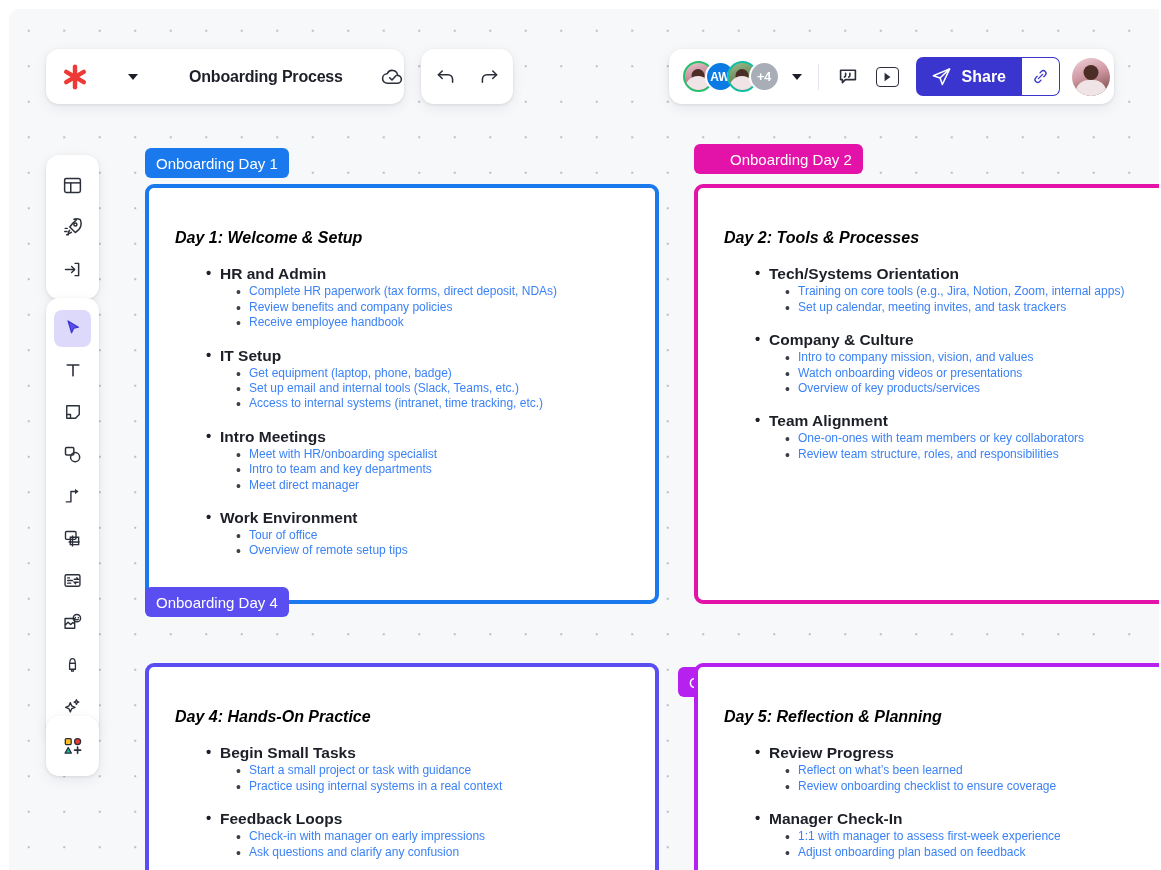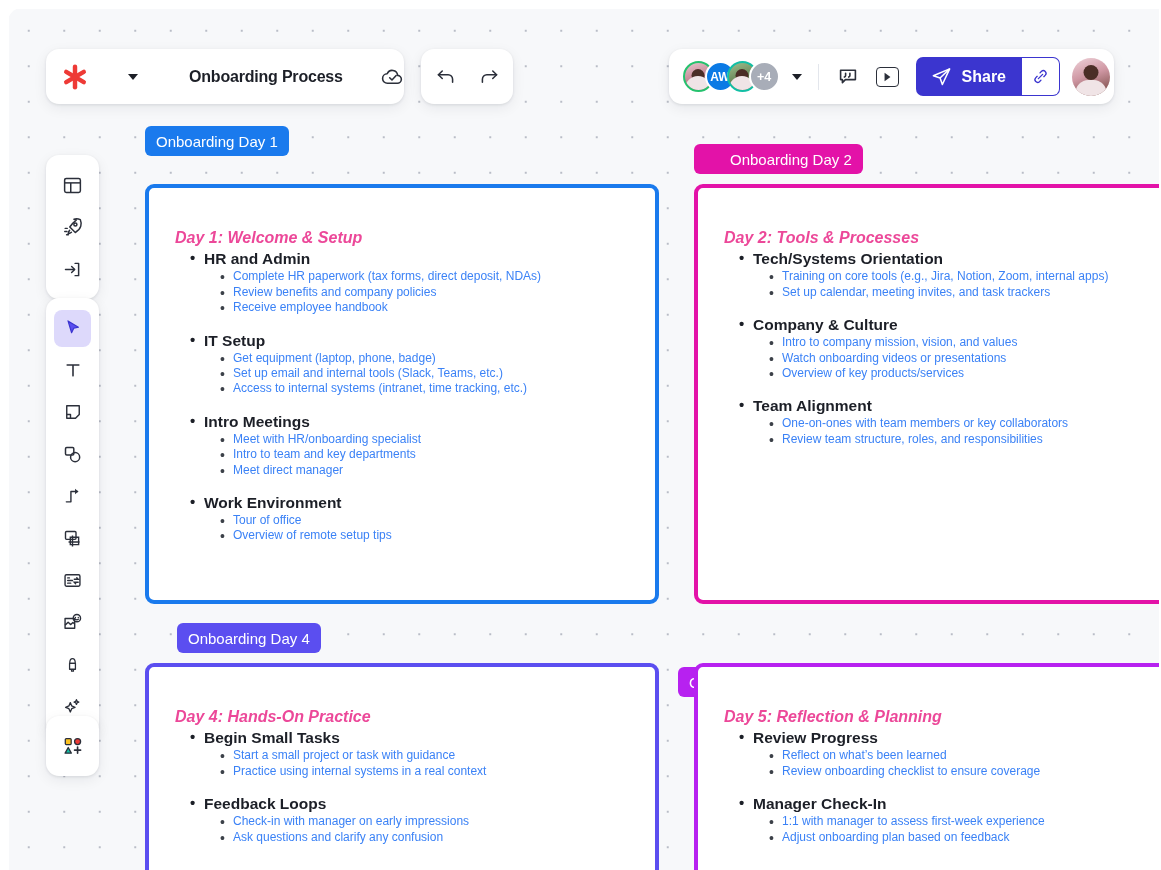--- a/index.html
+++ b/index.html
@@ -221,25 +221,25 @@
   .frame-body {
     padding: 40px 18px 18px 26px;
     font-size: 15.5px;
     color: #3c4149;
     line-height: 1.28;
   }
   .f-title {
     font-weight: 700;
     font-style: italic;
     font-size: 16px;
-    color: #ec4899;
+    color: #000000;
     margin-bottom: 1px;
     white-space: nowrap;
   }
-  ul.l1 { list-style: none; margin: 0; padding: 0 0 0 15px; }
+  ul.l1 { list-style: none; margin: 16px; padding: 0 0 0 15px; }
   ul.l1 > li { margin-top: 0; }
   ul.l1 > li.grp { margin-top: 15px; }
   ul.l1 > li.grp.first { margin-top: 0; }
   .grp-head {
     position: relative;
     font-weight: 700;
     color: #1c1f27;
     font-size: 15.5px;
     padding-left: 14px;
     white-space: nowrap;
@@ -264,21 +264,21 @@
     color: #3c4149;
     font-size: 14px;
   }
 </style>
 </head>
 <body>
 
 <div id="canvas">
 
   <div id="frames-layer">
-      <div class="frame-tag" style="left: 145px; top: 126px; background: rgb(26, 122, 237);">
+      <div class="frame-tag" style="left: 145px; top: 148px; background: rgb(26, 122, 237);">
         <span>Onboarding Day 1</span>
       </div>
       <div class="frame" style="left: 145px; top: 184px; width: 514px; height: 420px; border-color: rgb(26, 122, 237);">
         <div class="frame-body">
           <div class="f-title">Day 1: Welcome &amp; Setup</div>
           <ul class="l1">
             <li class="grp first">
               <div class="grp-head">HR and Admin</div>
               <ul class="l2">
                 <li>Complete HR paperwork (tax forms, direct deposit, NDAs)</li>
@@ -337,21 +337,21 @@
             <li class="grp">
               <div class="grp-head">Team Alignment</div>
               <ul class="l2">
                 <li>One-on-ones with team members or key collaborators</li>
                 <li>Review team structure, roles, and responsibilities</li>
               </ul>
             </li>
           </ul>
         </div>
       </div>
-      <div class="frame-tag" style="left: 145px; top: 623px; background: rgb(91, 78, 240); margin-left: 32px;">
+      <div class="frame-tag" style="left: 145px; top: 587px; background: rgb(91, 78, 240);">
         <span>Onboarding Day 4</span>
       </div>
       <div class="frame" style="left: 145px; top: 663px; width: 514px; height: 420px; border-color: rgb(91, 78, 240);">
         <div class="frame-body">
           <div class="f-title">Day 4: Hands-On Practice</div>
           <ul class="l1">
             <li class="grp first">
               <div class="grp-head">Begin Small Tasks</div>
               <ul class="l2">
                 <li>Start a small project or task with guidance</li>

